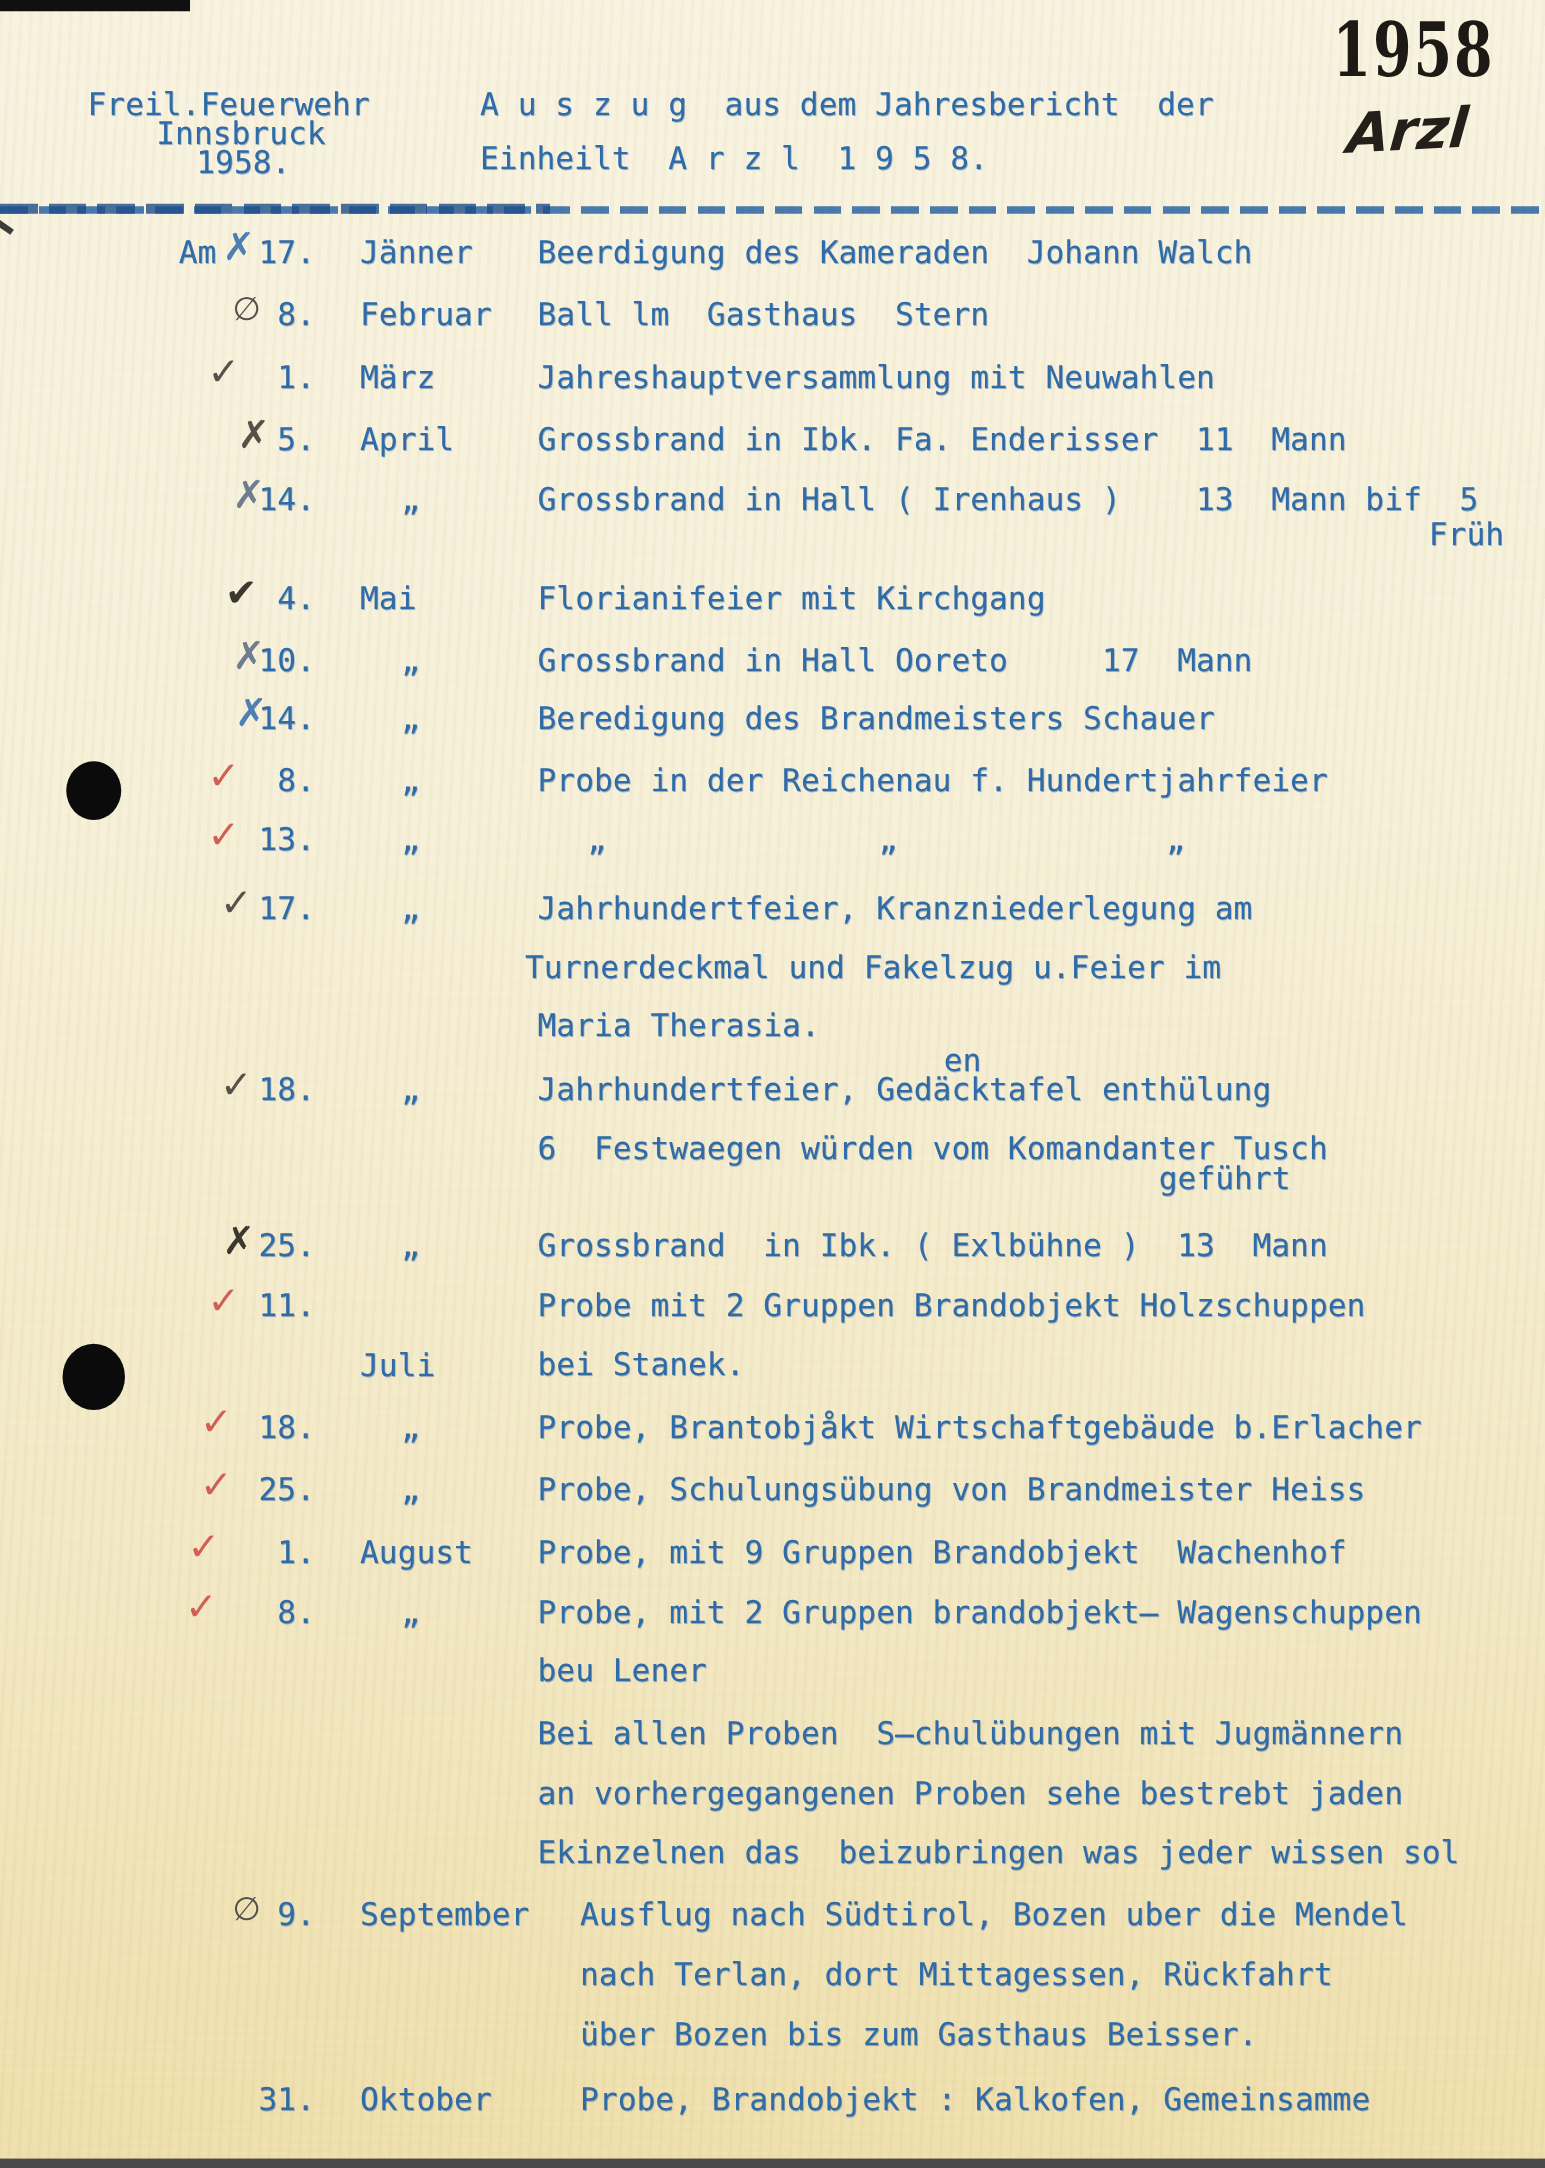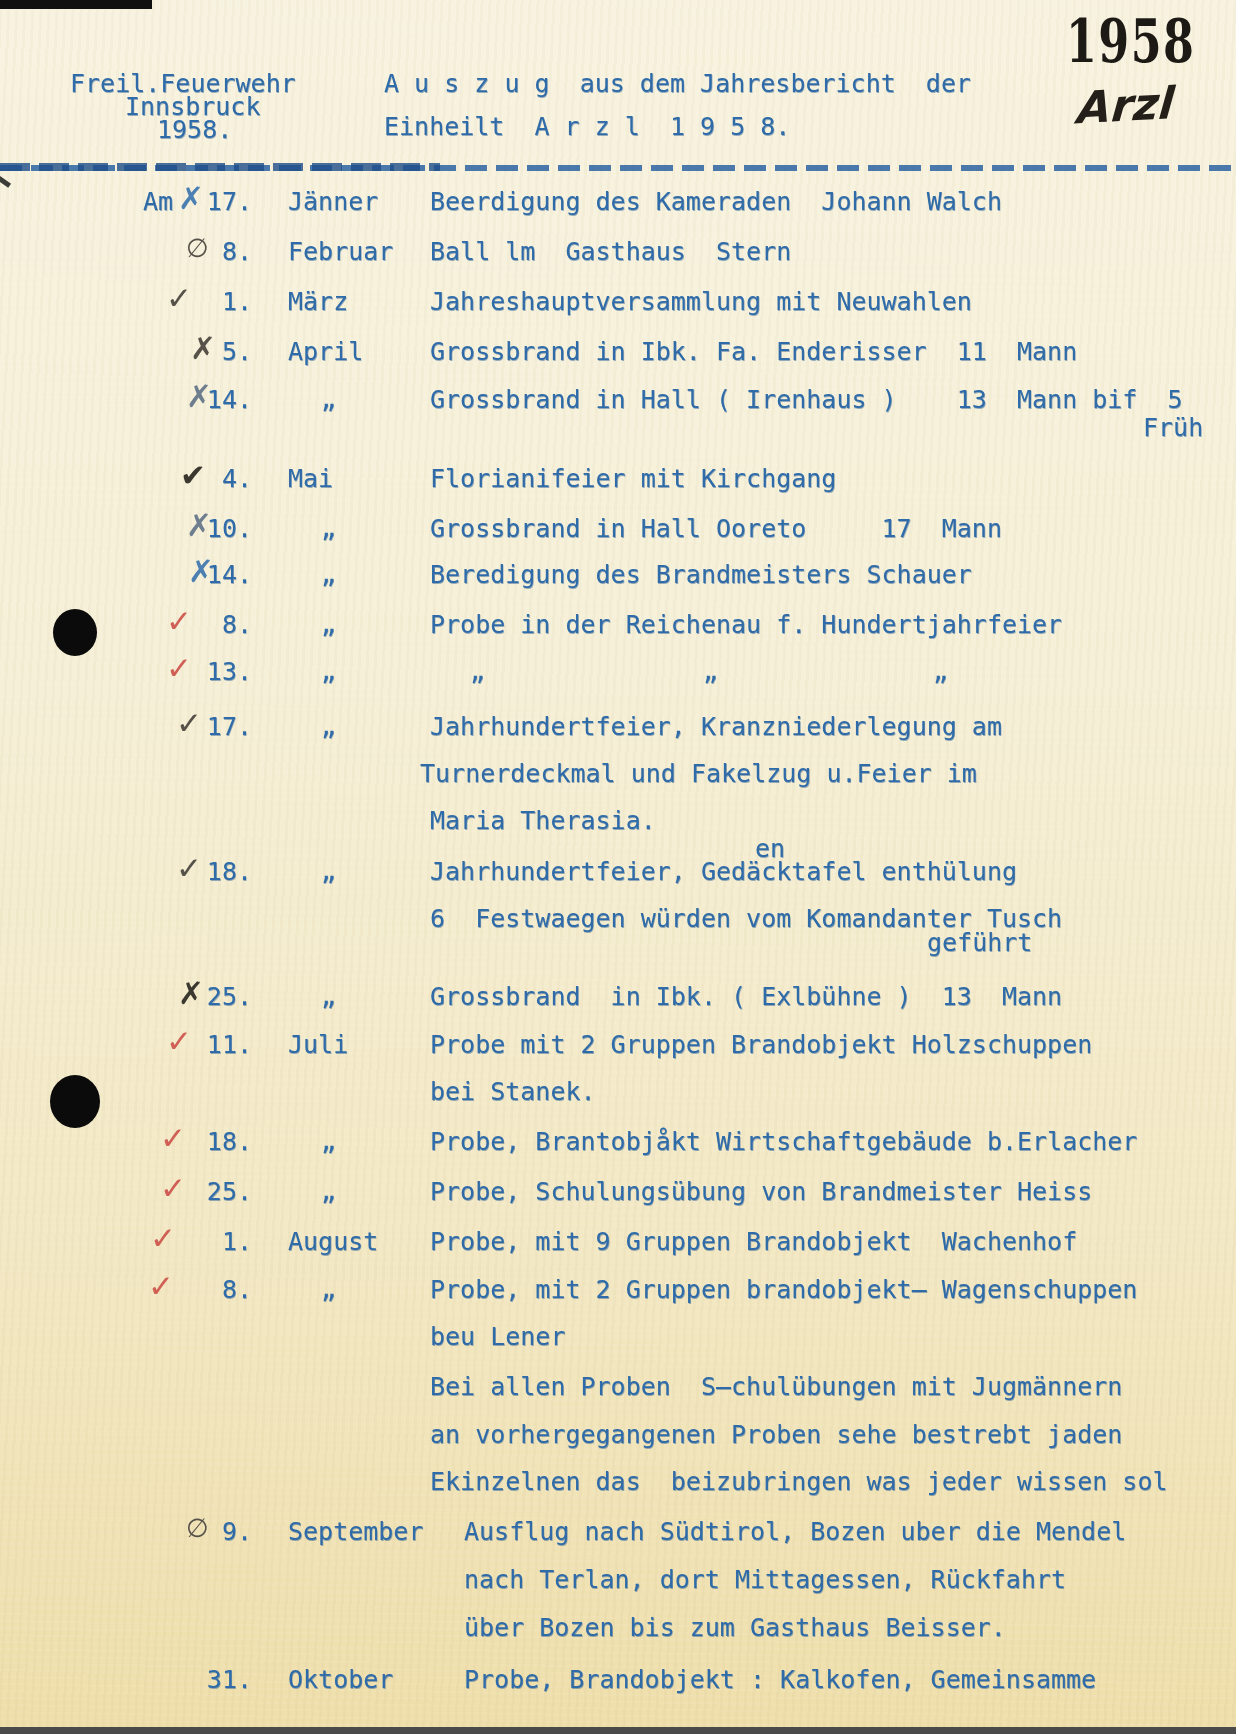--- a/index.html
+++ b/index.html
@@ -179,21 +179,21 @@
       </div>
       <div class="line" style="top: 983px;">
         <span class="marker mk-dark" style="left: 178px;">✗</span>
         <span class="cell day">25.</span>
         <span class="cell" style="left: 321px;">„</span>
         <span class="cell" style="left: 430px;">Grossbrand  in Ibk. ( Exlbühne )  13  Mann</span>
       </div>
       <div class="line" style="top: 1031px;">
         <span class="marker mk-red" style="left: 166px;">✓</span>
         <span class="cell day">11.</span>
-        <span class="cell" style="left: 288px;">Juli</span>
+        <span class="cell" style="left: 288px; margin-top: 48px;">Juli</span>
         <span class="cell" style="left: 430px;">Probe mit 2 Gruppen Brandobjekt Holzschuppen</span>
       </div>
       <div class="line" style="top: 1078px;">
         <span class="cell" style="left: 430px;">bei Stanek.</span>
       </div>
       <div class="line" style="top: 1128px;">
         <span class="marker mk-red" style="left: 160px;">✓</span>
         <span class="cell day">18.</span>
         <span class="cell" style="left: 321px;">„</span>
         <span class="cell" style="left: 430px;">Probe, Brantobjåkt Wirtschaftgebäude b.Erlacher</span>

